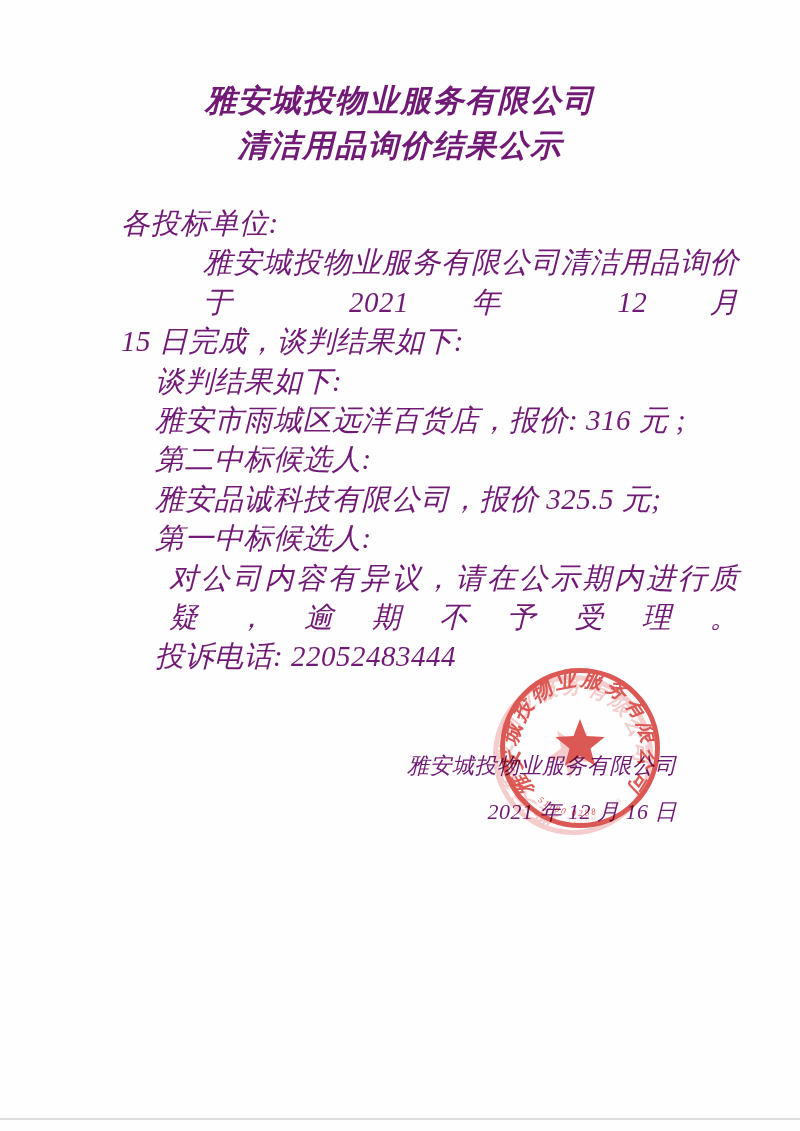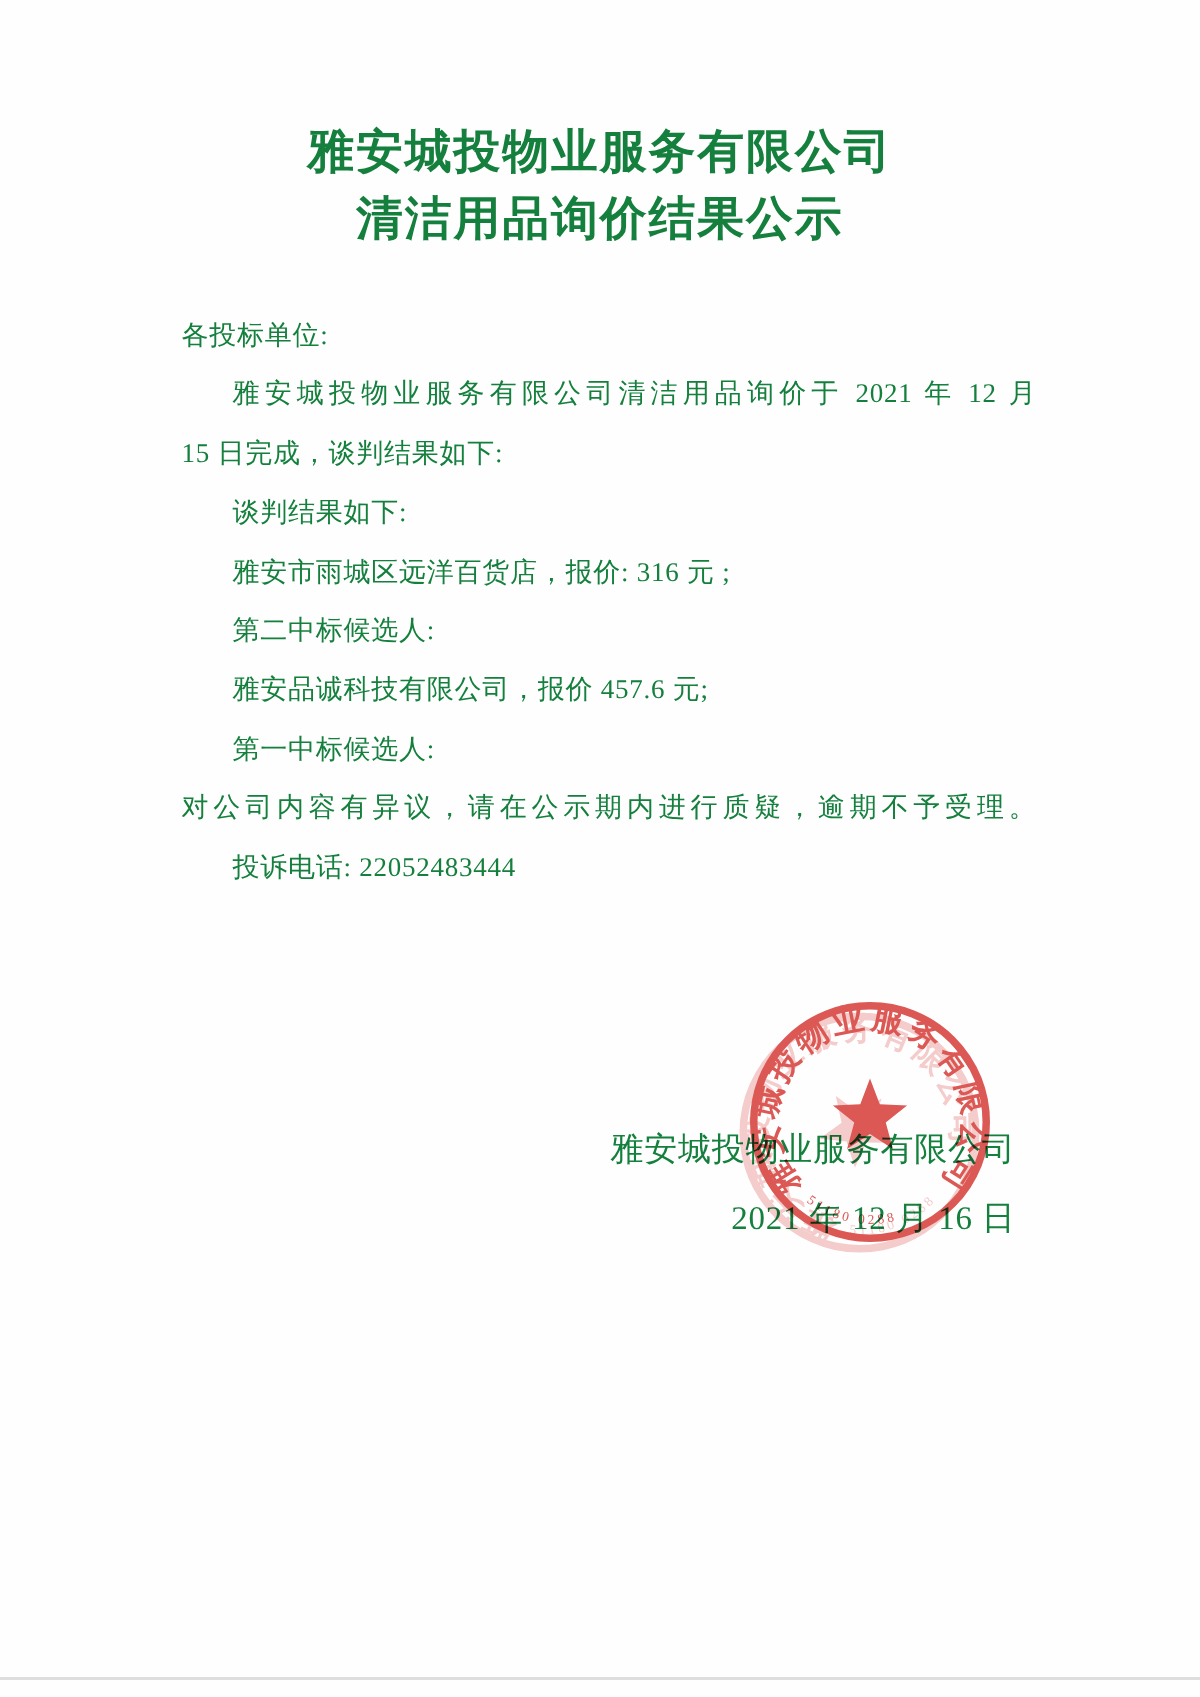--- a/index.html
+++ b/index.html
@@ -2,36 +2,37 @@
 <html><head>
 <meta charset="utf-8">
 <style>
   html,body{margin:0;padding:0;}
   .page{
     position:relative;
     width:800px;height:1131px;
     background:#fefefe;
     overflow:hidden;
     font-family:"Liberation Serif","DejaVu Serif",serif;
-    color:#15803d;
+    color:#701a75;
+    font-style:italic;
   }
   .doc-title{
     position:absolute;top:78px;left:0;width:800px;
     text-align:center;
     font-size:31px;font-weight:bold;letter-spacing:1.5px;
     line-height:45px;
   }
   .body-text{
     position:absolute;top:204px;left:121px;width:570px;
-    font-size:18px;line-height:39.4px;
+    font-size:29px;line-height:39.4px;
     letter-spacing:0.5px;
   }
   .line{width:100%;}
   .ind{padding-left:34px;box-sizing:border-box;}
-  .stretch{text-align:justify;text-align-last:justify;text-justify:inter-character;}
+  .stretch{text-align:justify;text-align-last:justify;text-justify:inter-character;margin-left:48px;}
   .signature{
     position:absolute;top:743px;right:123px;
     text-align:right;
     font-size:22px;line-height:46px;letter-spacing:0.5px;
     z-index:2;
   }
   .seal{
     position:absolute;left:480px;top:648px;width:200px;height:200px;
     z-index:3;
     mix-blend-mode:multiply;
@@ -54,21 +55,21 @@
     <div>清洁用品询价结果公示</div>
   </div>
 
   <div class="body-text">
     <div class="line">各投标单位:</div>
     <div class="line ind stretch">雅安城投物业服务有限公司清洁用品询价于 2021 年 12 月</div>
     <div class="line">15 日完成，谈判结果如下:</div>
     <div class="line ind">谈判结果如下:</div>
     <div class="line ind">雅安市雨城区远洋百货店，报价: 316 元 ;</div>
     <div class="line ind">第二中标候选人:</div>
-    <div class="line ind">雅安品诚科技有限公司，报价 457.6 元;</div>
+    <div class="line ind">雅安品诚科技有限公司，报价 325.5 元;</div>
     <div class="line ind">第一中标候选人:</div>
     <div class="line stretch">对公司内容有异议，请在公示期内进行质疑，逾期不予受理。</div>
     <div class="line ind">投诉电话: 22052483444</div>
   </div>
 
   <div class="signature">
     <div>雅安城投物业服务有限公司</div>
     <div>2021 年 12 月 16 日</div>
   </div>
 

